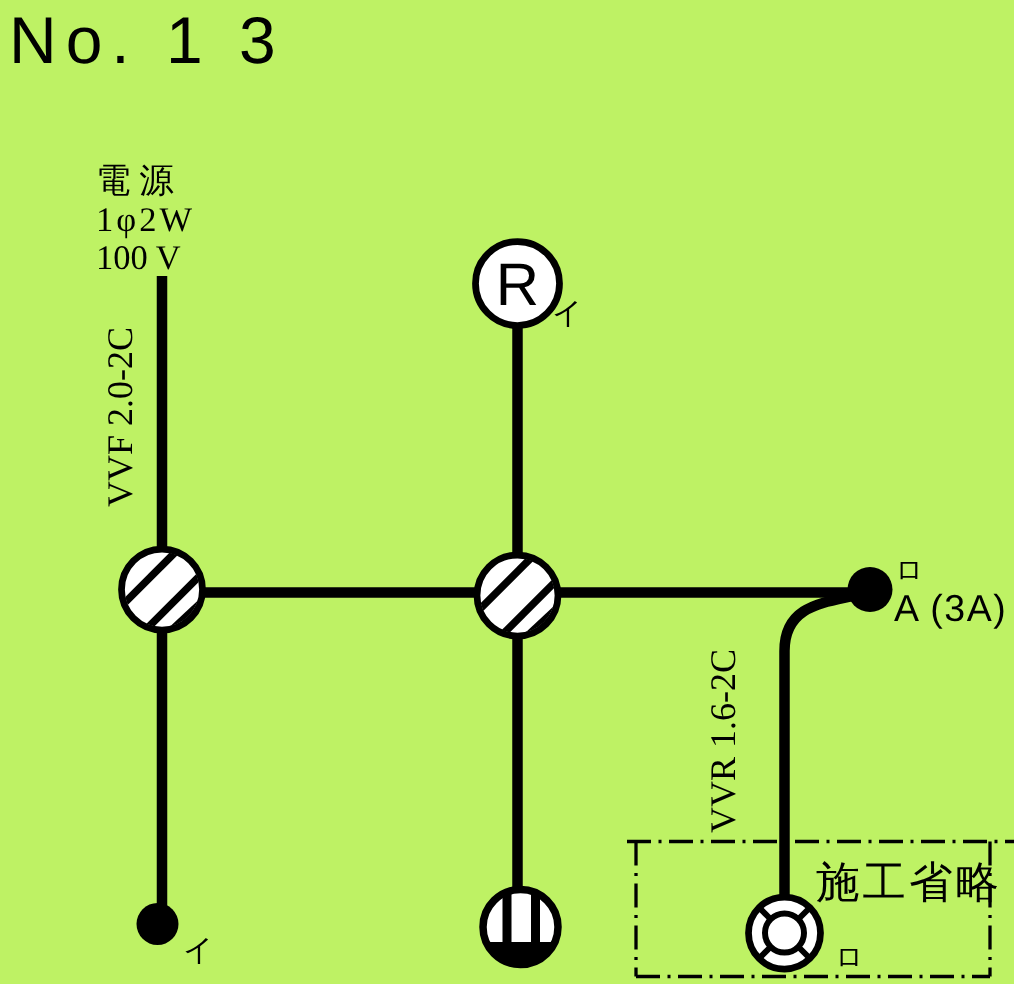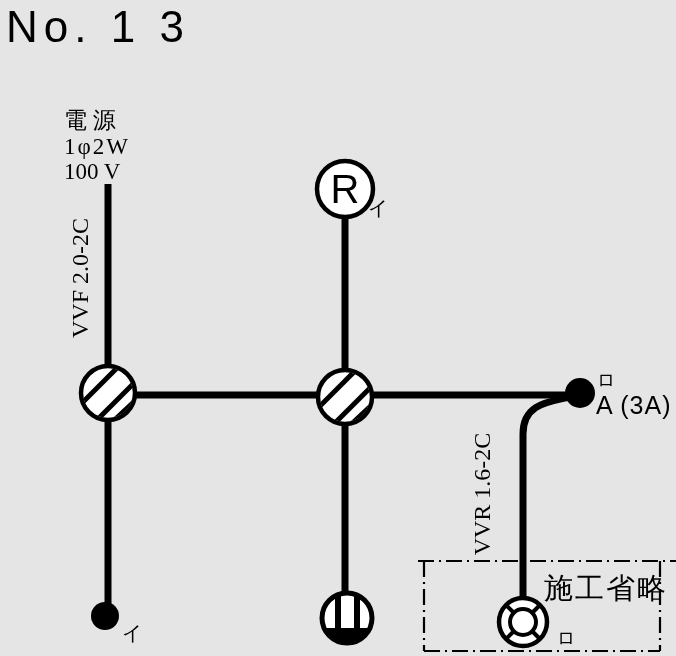--- a/index.html
+++ b/index.html
@@ -4,21 +4,21 @@
 <style>
   html, body {
     margin: 0;
     padding: 0;
     background: #ffffff;
   }
   .canvas {
     position: relative;
     width: 676px;
     height: 656px;
-    background: #e5e5e5;
+    background: #bef264;
     overflow: hidden;
     font-family: "Liberation Serif", serif;
   }
   svg text {
     fill: #000000;
   }
   .t-title {
     font-family: "Liberation Sans", sans-serif;
     font-size: 44px;
     letter-spacing: 6px;

